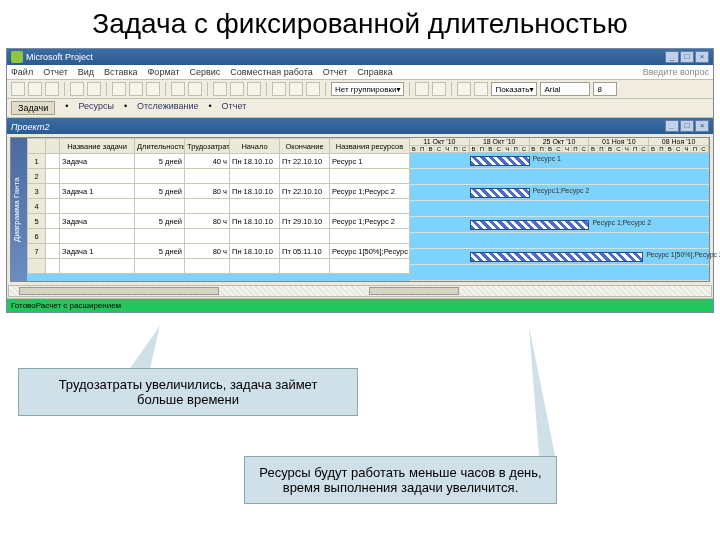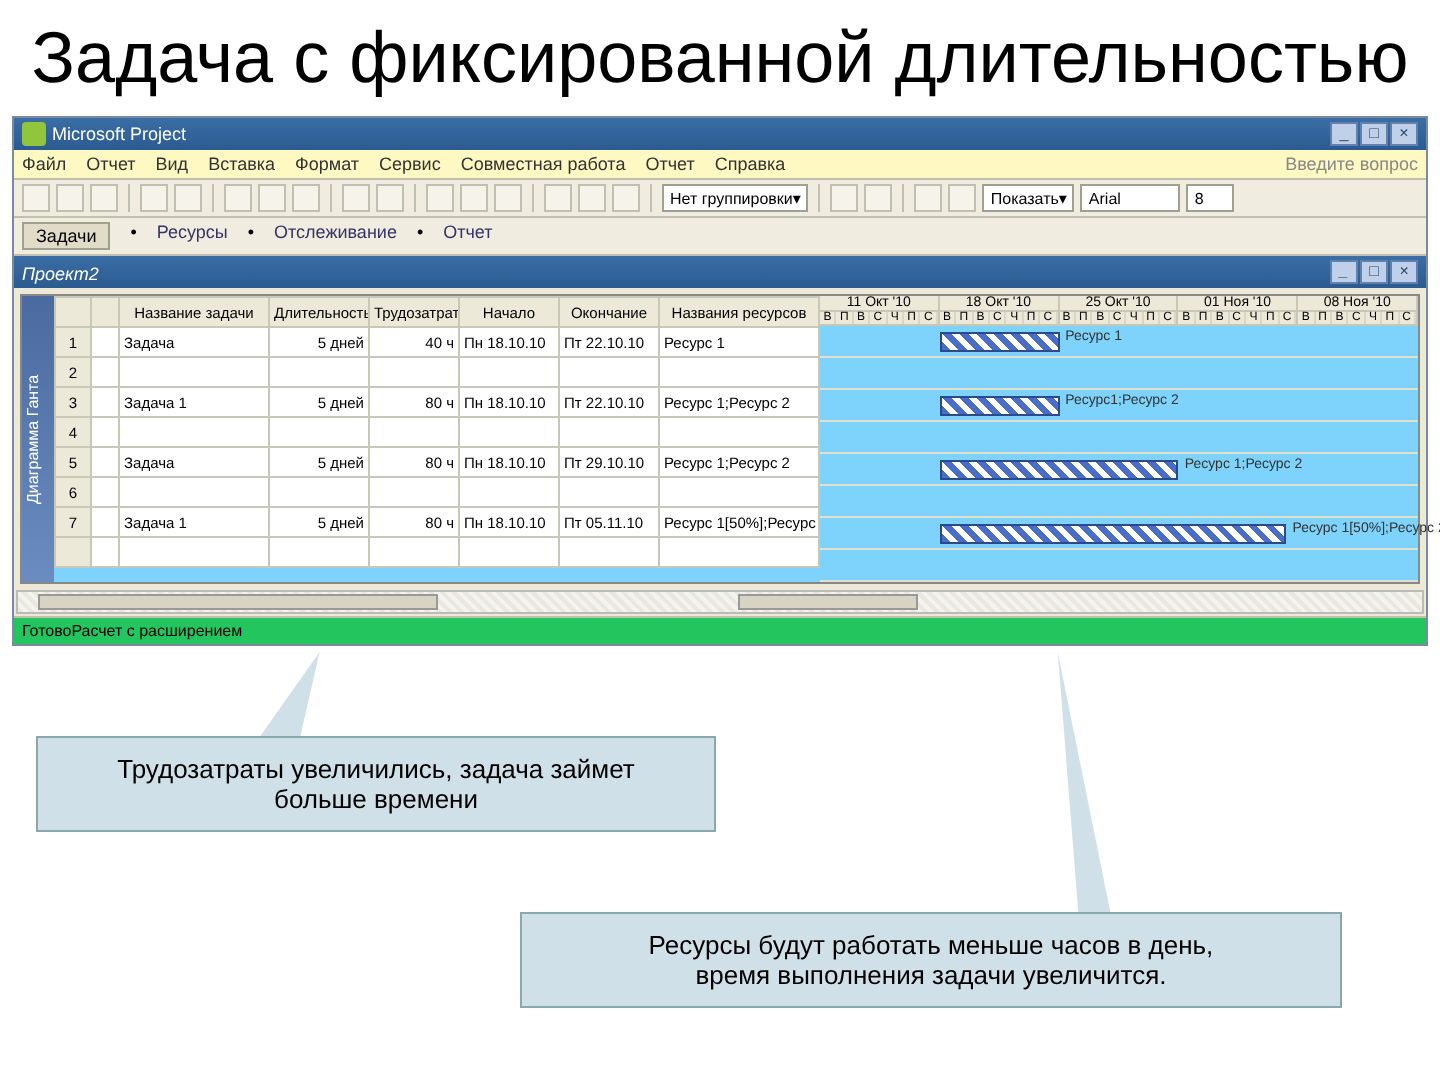--- a/index.html
+++ b/index.html
@@ -1,24 +1,24 @@
 <!DOCTYPE html>
 <html><head>
 <meta charset="utf-8">
 <style>
   * { box-sizing: border-box; margin: 0; padding: 0; }
   body { width: 720px; height: 540px; background: #fff; font-family: Arial, sans-serif; overflow: hidden; }
-  .slide-title { text-align: center; font-size: 36px; font-weight: normal; padding: 8px 4px 4px; color: #000; }
+  .slide-title { text-align: center; font-size: 28px; font-weight: normal; padding: 8px 4px 4px; color: #000; }
   .app-window { margin: 4px 6px 0; border: 1px solid #7a8aa0; background: #ece9d8; position: relative; }
   .title-bar { background: linear-gradient(#3b6ea5,#2a5a90); color: #fff; font-size: 9px; padding: 2px 4px; display: flex; align-items: center; justify-content: space-between; }
   .title-bar .tleft { display: flex; align-items: center; gap: 3px; }
   .title-bar .tlogo { width: 12px; height: 12px; background: #8fc63d; border-radius: 2px; }
   .win-btns { display: flex; gap: 1px; }
   .win-btn { width: 14px; height: 12px; background: #c0d0e8; border: 1px solid #6080b0; font-size: 8px; text-align: center; line-height: 10px; color: #2a4a70; }
-  .menu-bar { background: #fef9c3; font-size: 9px; padding: 2px 4px; display: flex; gap: 10px; justify-content: space-between; border-bottom: 1px solid #c0c0b0; }
+  .menu-bar { background: #ffffff; font-size: 9px; padding: 2px 4px; display: flex; gap: 10px; justify-content: space-between; border-bottom: 1px solid #c0c0b0; }
   .menu-left { display: flex; gap: 10px; }
   .menu-bar span { color: #333; }
   .toolbar { background: #f0ede0; padding: 2px 4px; display: flex; align-items: center; gap: 3px; border-bottom: 1px solid #c0c0b0; font-size: 8px; flex-wrap: nowrap; overflow: hidden; }
   .tb-btn { width: 14px; height: 14px; border: 1px solid #c0c0b0; background: #f6f4ea; display: inline-block; }
   .tb-sep { width: 1px; height: 14px; background: #c0c0b0; margin: 0 2px; }
   .tb-combo { border: 1px solid #a0a090; background: #fff; padding: 0 3px; font-size: 8px; display: inline-flex; align-items: center; height: 14px; }
   .view-bar { background: #f0ede0; padding: 2px 4px; display: flex; gap: 10px; font-size: 9px; border-bottom: 1px solid #c0c0b0; }
   .view-bar .tab { background: #e0dcc8; border: 1px solid #a0a090; padding: 1px 6px; }
   .view-bar .lnk { color: #336; }
   .doc-title-bar { background: linear-gradient(#3b6ea5,#2a5a90); color: #fff; font-size: 9px; padding: 2px 4px; display: flex; align-items: flex-end; justify-content: space-between; font-style: italic; }
@@ -41,21 +41,21 @@
   .ts-group { flex: 1; border-right: 1px solid #c8c8b8; text-align: center; }
   .ts-days { display: flex; }
   .ts-day { flex: 1; border-right: 1px solid #d8d8c8; font-size: 6px; text-align: center; }
   .gantt-rows { position: relative; }
   .gantt-row { height: 16px; border-bottom: 1px solid #e0e0d0; position: relative; }
   .bar { position: absolute; height: 10px; top: 3px; background: repeating-linear-gradient(45deg,#4a6ec8,#4a6ec8 3px,#fff 3px,#fff 6px); border: 1px solid #2a4a90; }
   .bar-label { position: absolute; font-size: 7px; color: #333; white-space: nowrap; top: 2px; }
   .status-bar { background: #22c55e; border-top: 1px solid #c0c0b0; font-size: 8px; padding: 2px 4px; display: flex; }
   .callout { position: absolute; background: #d0e0e8; border: 1px solid #8aa; padding: 8px 12px; font-size: 13px; text-align: center; }
   .callout1 { left: 18px; top: 368px; width: 340px; }
-  .callout2 { left: 260px; top: 456px; width: 411px; }
+  .callout2 { left: 244px; top: 456px; width: 313px; }
   .pointer { position: absolute; width: 0; height: 0; }
   .pointer1 { left: 140px; top: 326px; border-left: 10px solid transparent; border-right: 10px solid transparent; border-bottom: 42px solid #d0e0e8; transform: skewX(-25deg); }
   .pointer2 { left: 530px; top: 326px; border-left: 8px solid transparent; border-right: 8px solid transparent; border-bottom: 130px solid #d0e0e8; transform: skewX(8deg); }
   .scroll-region { background: repeating-linear-gradient(45deg,#e8e8e0,#e8e8e0 2px,#f4f4ee 2px,#f4f4ee 4px); height: 12px; margin: 1px; border: 1px solid #bbb; position: relative; }
   .sb-thumb { position: absolute; background: #d8d4c4; border: 1px solid #999; height: 8px; top: 1px; }
 </style>
 </head>
 <body>
 
 <div class="slide-title">Задача с фиксированной длительностью</div>

